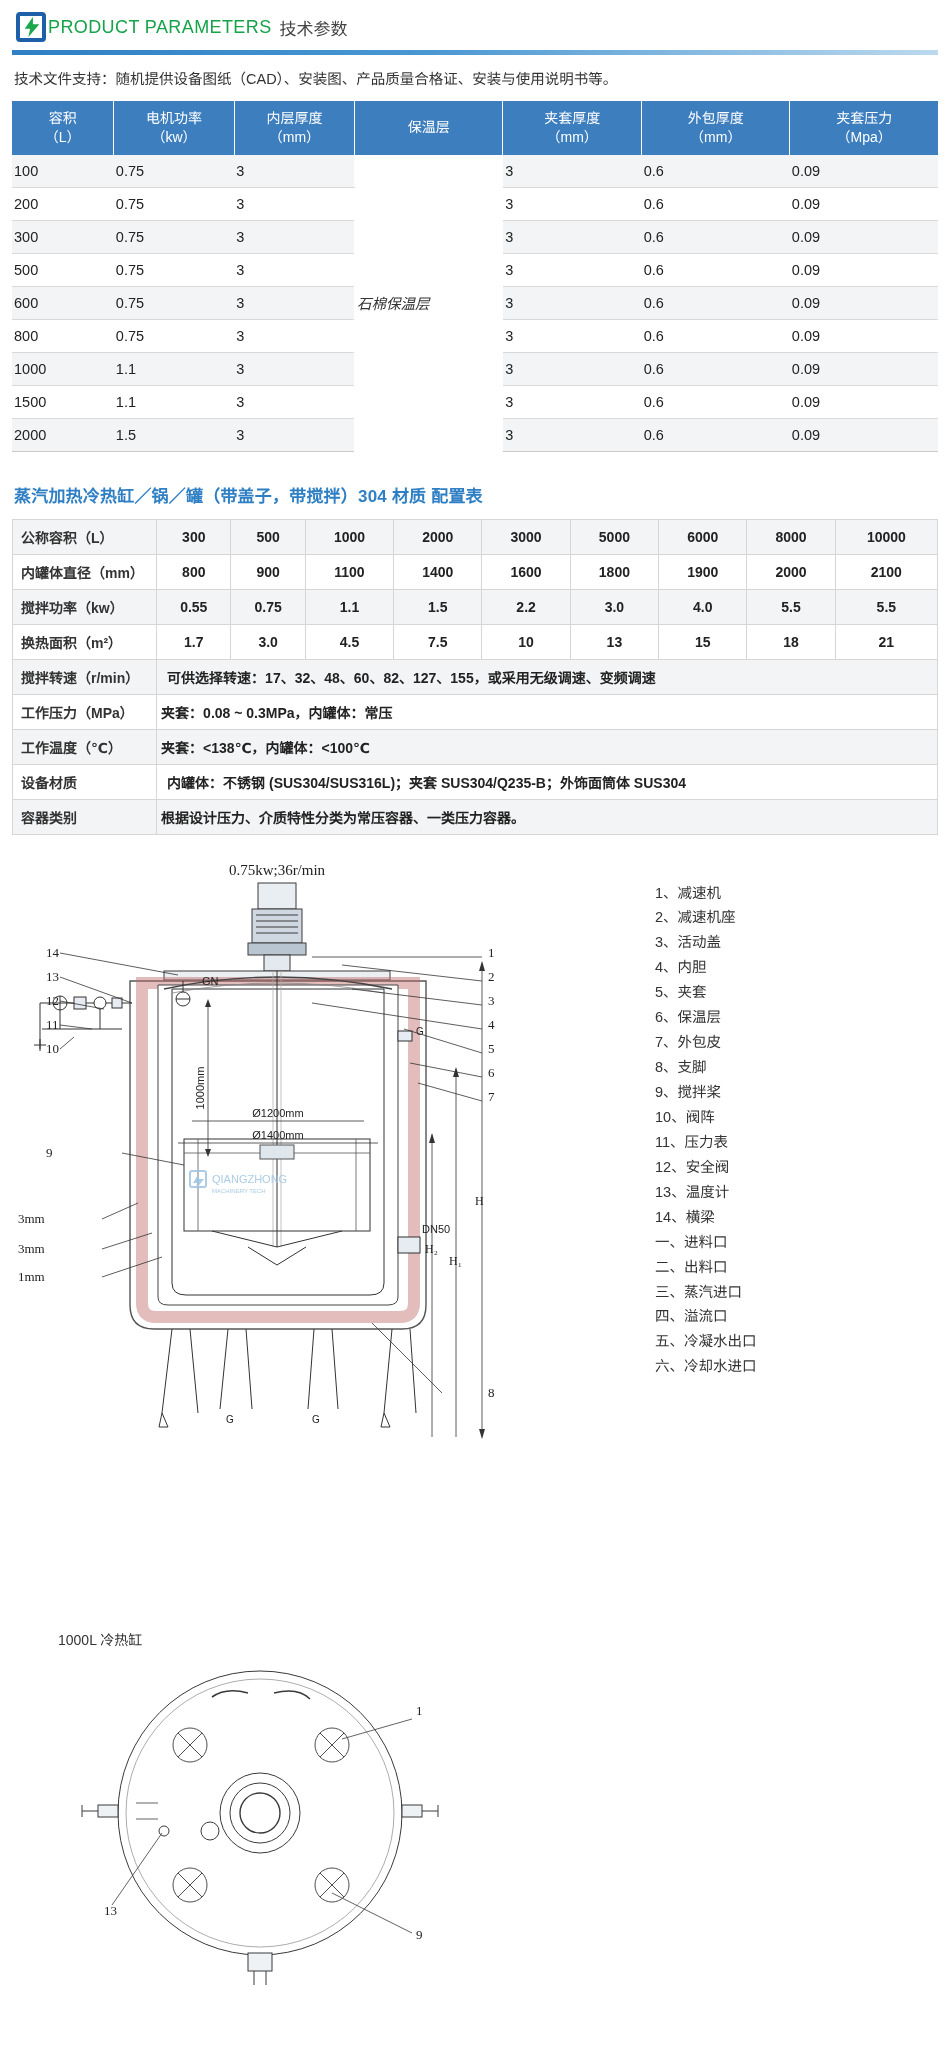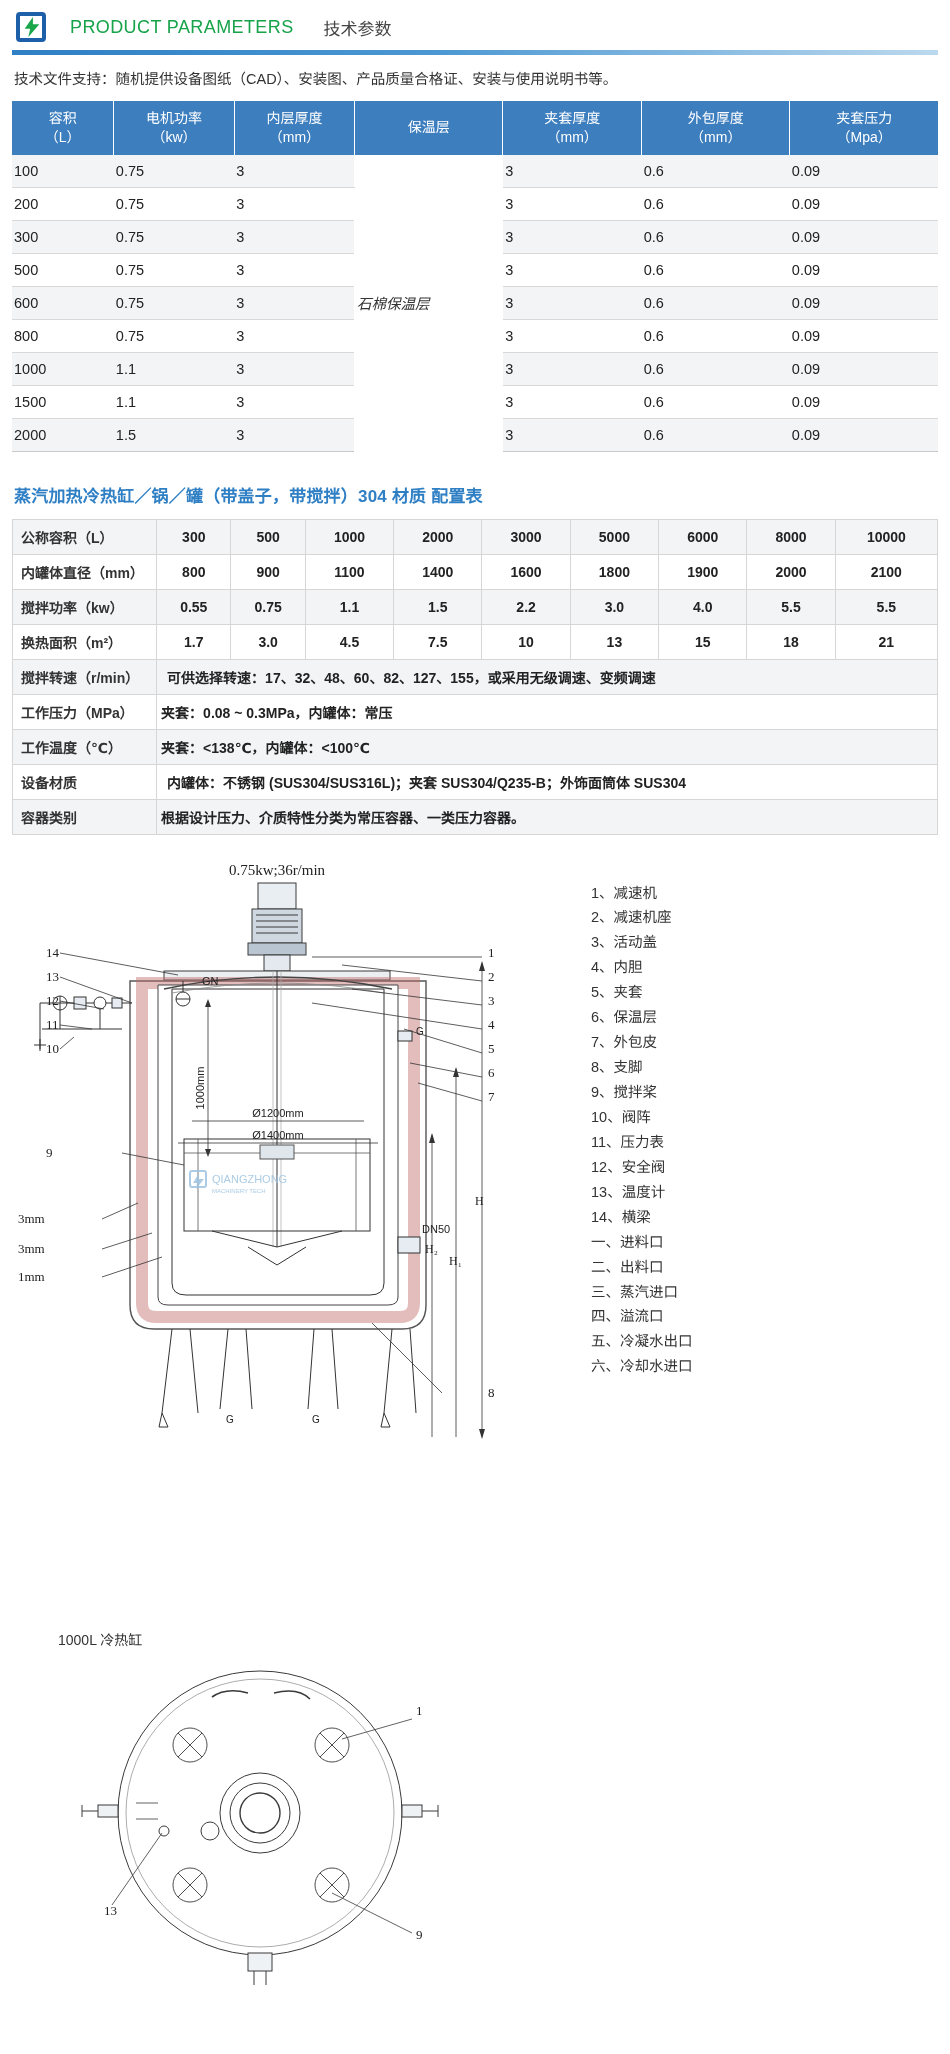--- a/index.html
+++ b/index.html
@@ -11,21 +11,21 @@
     font-family:"Liberation Sans","DejaVu Sans",sans-serif;
     color:#333;
     -webkit-font-smoothing:antialiased;
   }
   .page { width:950px; padding:0 12px 10px 12px; }
 
   
   .header {
     display:flex;
     align-items:center;
-    gap:24px;
+    gap:2px;
     padding:12px 0 8px 4px;
   }
   .logo-mark {
     width:30px; height:30px;
     position:relative;
     flex:0 0 auto;
   }
   .logo-mark .sq {
     position:absolute; left:0; top:0;
     width:30px; height:30px;
@@ -126,32 +126,32 @@
     color:#333;
   }
   .t2 tr:nth-child(odd) td { background:#f2f4f6; }
   .t2 td.wide { text-align:left; }
   .t2 td.wideleft { text-align:left; padding-left:10px; }
 
   
   .diagram-wrap {
     display:flex;
     margin-top:18px;
-    gap:4px;
+    gap:20px;
   }
   .drawing { flex:0 0 565px; position:relative; }
   .legend {
     flex:1 1 auto;
     padding-top:28px;
     padding-left:10px;
     font-size:14.5px;
     color:#333;
     line-height:1.72;
   }
-  .legend .li { white-space:nowrap; }
+  .legend .li { white-space:nowrap;margin-left:48px; }
   .plan-caption {
     font-size:14px; color:#333;
     margin:16px 0 0 46px;
   }
   svg { display:block; }
   .wm { fill:#9ec3e0; }
 </style>
 </head>
 <body>
 

